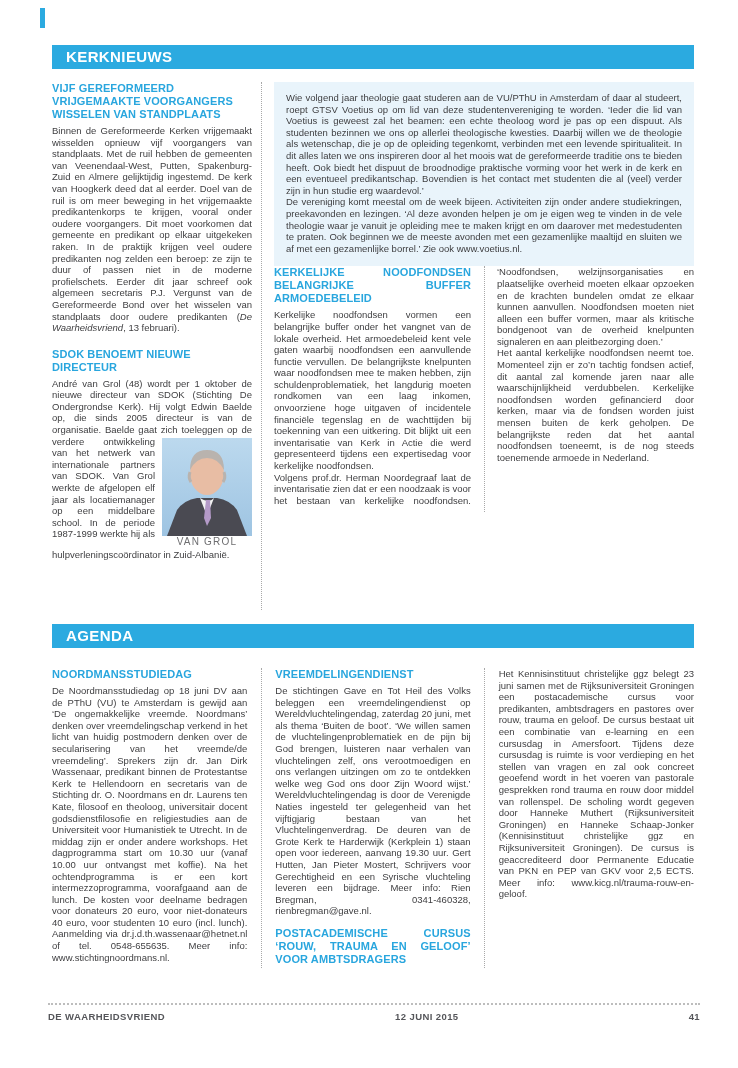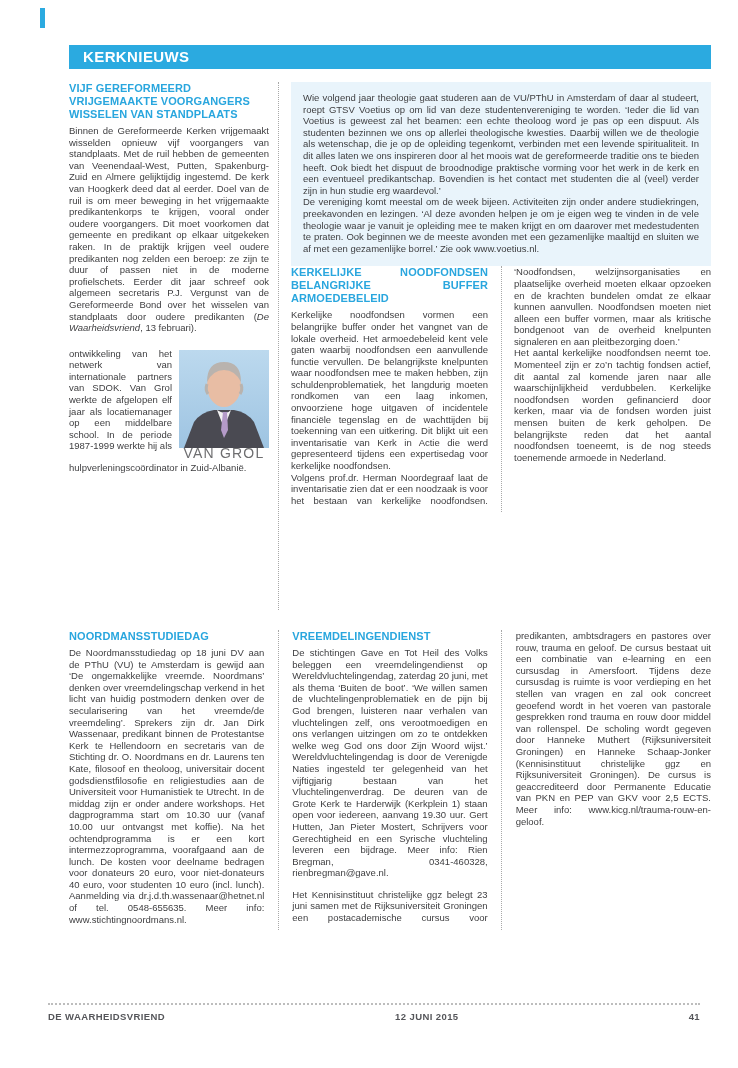--- a/index.html
+++ b/index.html
@@ -1,35 +1,35 @@
 <!DOCTYPE html>
 <html lang="nl"><head>
 <meta charset="utf-8">
 <style>
   html,body{margin:0;padding:0;background:#fff;}
   .page{position:relative;width:738px;height:1068px;background:#ffffff;overflow:hidden;
         font-family:"Liberation Sans",sans-serif;color:#3e3e40;}
   .edge-mark{position:absolute;left:40px;top:8px;width:5px;height:20px;background:#2baae0;}
-  .content{position:absolute;left:69px;top:45px;width:642px;}
+  .content{position:absolute;left:52px;top:45px;width:642px;}
   .banner{background:#2baae0;color:#ffffff;font-weight:bold;font-size:15px;
           letter-spacing:.4px;height:24px;line-height:24px;padding-left:14px;box-sizing:border-box;}
   h3.art-title{color:#29a6de;font-size:11px;line-height:13px;margin:0 0 4px 0;
                font-weight:bold;letter-spacing:.1px;text-transform:uppercase;}
   .body{font-size:9.5px;line-height:11.6px;text-align:justify;}
   .body p{margin:0;}
   .top{display:flex;margin-top:13px;justify-content:center;}
   .col-left{flex:0 0 200px;width:200px;}
   .col-right{flex:1;margin-left:9px;padding-left:12px;border-left:1px dotted #a8a8a8;min-height:528px;}
   .voetius-box{background:#e9f4fb;padding:10px 12px 12px 12px;}
   .noodfondsen{height:246px;column-count:2;column-gap:26px;
                column-rule:1px dotted #a8a8a8;column-fill:auto;overflow:hidden;}
   .sdok{margin-top:14px;}
   .fig{float:right;width:90px;margin:2px 0 2px 7px;text-align:center;}
   .fig svg{display:block;width:90px;height:98px;}
-  .fig .caption{font-size:14px;letter-spacing:1.2px;color:#6e6e70;margin-top:4px;}
+  .fig .caption{font-size:10px;letter-spacing:1.2px;color:#6e6e70;margin-top:4px;}
   .fig .dotline{border-top:2px dotted #b8b8b8;margin-top:3px;height:0;}
   .agenda-section{margin-top:14px;}
   .agenda-cols{margin-top:20px;height:300px;column-count:3;column-gap:28px;
                column-rule:1px dotted #a8a8a8;column-fill:auto;overflow:hidden;}
   .agenda-item{margin-bottom:10px;}
   .footer{position:absolute;left:48px;right:38px;top:1003px;border-top:2px dotted #bdbdbd;
           padding-top:6px;display:flex;justify-content:space-between;align-items:baseline;
           font-size:9.5px;font-weight:bold;color:#55565a;letter-spacing:.4px;}
   .italic{font-style:italic;}
 </style>
@@ -53,23 +53,24 @@
         <div>
           <h3 class="art-title">VIJF GEREFORMEERD VRIJGEMAAKTE VOORGANGERS WISSELEN VAN STANDPLAATS</h3>
           <div class="body">
             <p>
               <span>Binnen de Gereformeerde Kerken vrijgemaakt wisselden opnieuw vijf voorgangers van standplaats. Met de ruil hebben de gemeenten van Veenendaal-West, Putten, Spakenburg-Zuid en Almere gelijktijdig ingestemd. De kerk van Hoogkerk deed dat al eerder. Doel van de ruil is om meer beweging in het vrijgemaakte predikantenkorps te krijgen, vooral onder oudere voorgangers. Dit moet voorkomen dat gemeente en predikant op elkaar uitgekeken raken. In de praktijk krijgen veel oudere predikanten nog zelden een beroep: ze zijn te duur of passen niet in de moderne profielschets. Eerder dit jaar schreef ook algemeen secretaris P.J. Vergunst van de Gereformeerde Bond over het wisselen van standplaats door oudere predikanten (</span><span class="italic">De Waarheidsvriend</span><span>, 13 februari).</span>
             </p>
           </div>
         </div>
 
         <div class="sdok">
+          <h3 class="art-title">SDOK BENOEMT NIEUWE DIRECTEUR</h3>
           <div class="body">
             <p>
-              <span class="fig"><svg viewBox="0 0 90 98">
+              <span>André van Grol (48) wordt per 1 oktober de nieuwe directeur van SDOK (Stichting De Ondergrondse Kerk). Hij volgt Edwin Baelde op, die sinds 2005 directeur is van de organisatie. Baelde gaat zich toeleggen op de verdere </span><span class="fig"><svg viewBox="0 0 90 98">
                   <defs>
                     <linearGradient id="bgGrad" x1="0" y1="0" x2="0" y2="1">
                       <stop offset="0" stop-color="#bcd9ee"></stop>
                         <stop offset="1" stop-color="#9ec4e2"></stop>
                     </linearGradient>
                   </defs>
                   <rect x="0" y="0" width="90" height="98" fill="url(#bgGrad)"></rect>
                   <path d="M5 98 L15 72 Q22 62 35 60 L55 60 Q68 62 75 72 L85 98 Z" fill="#4a4a52"></path>
                   <path d="M38 60 L45 78 L52 60 Q47 66 38 60 Z" fill="#f2f2f2"></path>
                   <path d="M44 62 L48 62 L49 80 L45 88 L42 80 Z" fill="#b49ac8"></path>
@@ -96,30 +97,34 @@
           <h3 class="art-title">KERKELIJKE NOODFONDSEN BELANGRIJKE BUFFER ARMOEDEBELEID</h3>
           <p>Kerkelijke noodfondsen vormen een belangrijke buffer onder het vangnet van de lokale overheid. Het armoedebeleid kent vele gaten waarbij noodfondsen een aanvullende functie vervullen. De belangrijkste knelpunten waar noodfondsen mee te maken hebben, zijn schuldenproblematiek, het langdurig moeten rondkomen van een laag inkomen, onvoorziene hoge uitgaven of incidentele financiële tegenslag en de wachttijden bij toekenning van een uitkering. Dit blijkt uit een inventarisatie van Kerk in Actie die werd gepresenteerd tijdens een expertisedag voor kerkelijke noodfondsen.</p>
           <p>Volgens prof.dr. Herman Noordegraaf laat de inventarisatie zien dat er een noodzaak is voor het bestaan van kerkelijke noodfondsen. ‘Noodfondsen, welzijnsorganisaties en plaatselijke overheid moeten elkaar opzoeken en de krachten bundelen omdat ze elkaar kunnen aanvullen. Noodfondsen moeten niet alleen een buffer vormen, maar als kritische bondgenoot van de overheid knelpunten signaleren en aan pleitbezorging doen.’</p>
           <p>Het aantal kerkelijke noodfondsen neemt toe. Momenteel zijn er zo’n tachtig fondsen actief, dit aantal zal komende jaren naar alle waarschijnlijkheid verdubbelen. Kerkelijke noodfondsen worden gefinancierd door kerken, maar via de fondsen worden juist mensen buiten de kerk geholpen. De belangrijkste reden dat het aantal noodfondsen toeneemt, is de nog steeds toenemende armoede in Nederland.</p>
         </div>
 
       </div>
     </div>
 
     <div class="agenda-section">
+      <div class="banner">
+        <span>AGENDA</span>
+      </div>
       <div class="agenda-cols body">
         <div class="agenda-item">
           <h3 class="art-title">NOORDMANSSTUDIEDAG</h3>
           <p>De Noordmansstudiedag op 18 juni DV aan de PThU (VU) te Amsterdam is gewijd aan ‘De ongemakkelijke vreemde. Noordmans’ denken over vreemdelingschap verkend in het licht van huidig postmodern denken over de secularisering van het vreemde/de vreemdeling’. Sprekers zijn dr. Jan Dirk Wassenaar, predikant binnen de Protestantse Kerk te Hellendoorn en secretaris van de Stichting dr. O. Noordmans en dr. Laurens ten Kate, filosoof en theoloog, universitair docent godsdienstfilosofie en religiestudies aan de Universiteit voor Humanistiek te Utrecht. In de middag zijn er onder andere workshops. Het dagprogramma start om 10.30 uur (vanaf 10.00 uur ontvangst met koffie). Na het ochtendprogramma is er een kort intermezzoprogramma, voorafgaand aan de lunch. De kosten voor deelname bedragen voor donateurs 20 euro, voor niet-donateurs 40 euro, voor studenten 10 euro (incl. lunch). Aanmelding via dr.j.d.th.wassenaar@hetnet.nl of tel. 0548-655635. Meer info: www.stichtingnoordmans.nl.</p>
         </div>
         <div class="agenda-item">
           <h3 class="art-title">VREEMDELINGENDIENST</h3>
           <p>De stichtingen Gave en Tot Heil des Volks beleggen een vreemdelingendienst op Wereldvluchtelingendag, zaterdag 20 juni, met als thema ‘Buiten de boot’. ‘We willen samen de vluchtelingenproblematiek en de pijn bij God brengen, luisteren naar verhalen van vluchtelingen zelf, ons verootmoedigen en ons verlangen uitzingen om zo te ontdekken welke weg God ons door Zijn Woord wijst.’ Wereldvluchtelingendag is door de Verenigde Naties ingesteld ter gelegenheid van het vijftigjarig bestaan van het Vluchtelingenverdrag. De deuren van de Grote Kerk te Harderwijk (Kerkplein 1) staan open voor iedereen, aanvang 19.30 uur. Gert Hutten, Jan Pieter Mostert, Schrijvers voor Gerechtigheid en een Syrische vluchteling leveren een bijdrage. Meer info: Rien Bregman, 0341-460328, rienbregman@gave.nl.</p>
         </div>
         <div class="agenda-item">
+          <h3 class="art-title">POSTACADEMISCHE CURSUS ‘ROUW, TRAUMA EN GELOOF’ VOOR AMBTSDRAGERS</h3>
           <p>Het Kennisinstituut christelijke ggz belegt 23 juni samen met de Rijksuniversiteit Groningen een postacademische cursus voor predikanten, ambtsdragers en pastores over rouw, trauma en geloof. De cursus bestaat uit een combinatie van e-learning en een cursusdag in Amersfoort. Tijdens deze cursusdag is ruimte is voor verdieping en het stellen van vragen en zal ook concreet geoefend wordt in het voeren van pastorale gesprekken rond trauma en rouw door middel van rollenspel. De scholing wordt gegeven door Hanneke Muthert (Rijksuniversiteit Groningen) en Hanneke Schaap-Jonker (Kennisinstituut christelijke ggz en Rijksuniversiteit Groningen). De cursus is geaccrediteerd door Permanente Educatie van PKN en PEP van GKV voor 2,5 ECTS. Meer info: www.kicg.nl/trauma-rouw-en-geloof.</p>
         </div>
       </div>
     </div>
 
   </div>
 
   <div class="footer">
     <span>DE WAARHEIDSVRIEND</span>
     <span>12 JUNI 2015</span>

